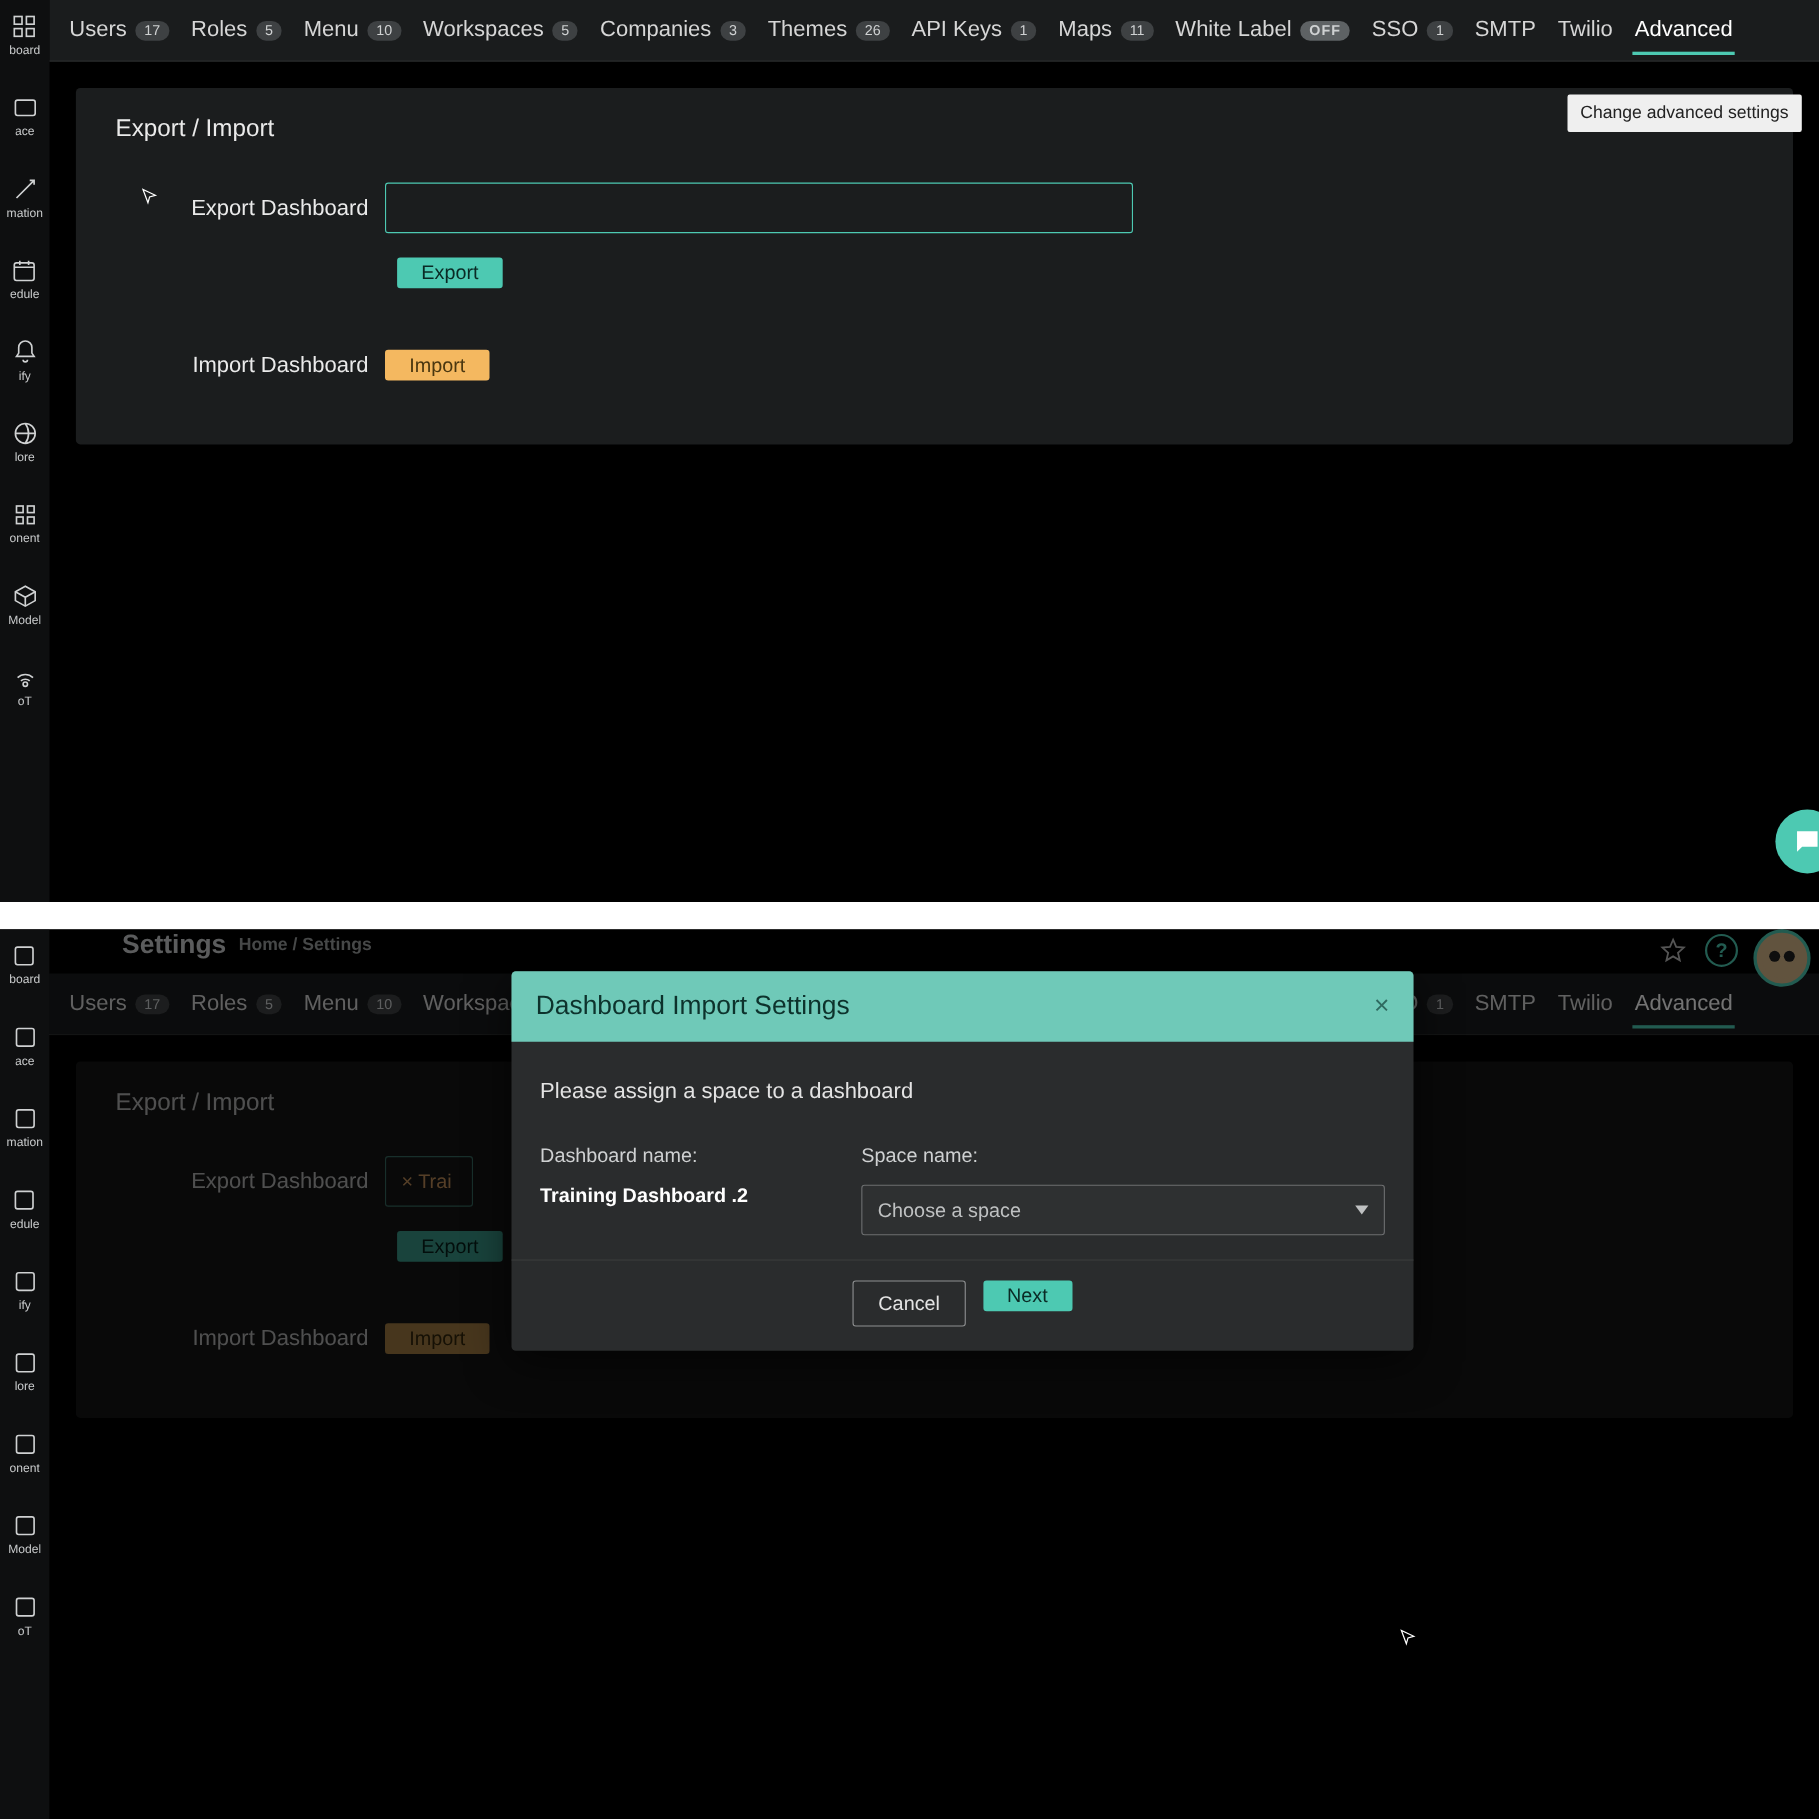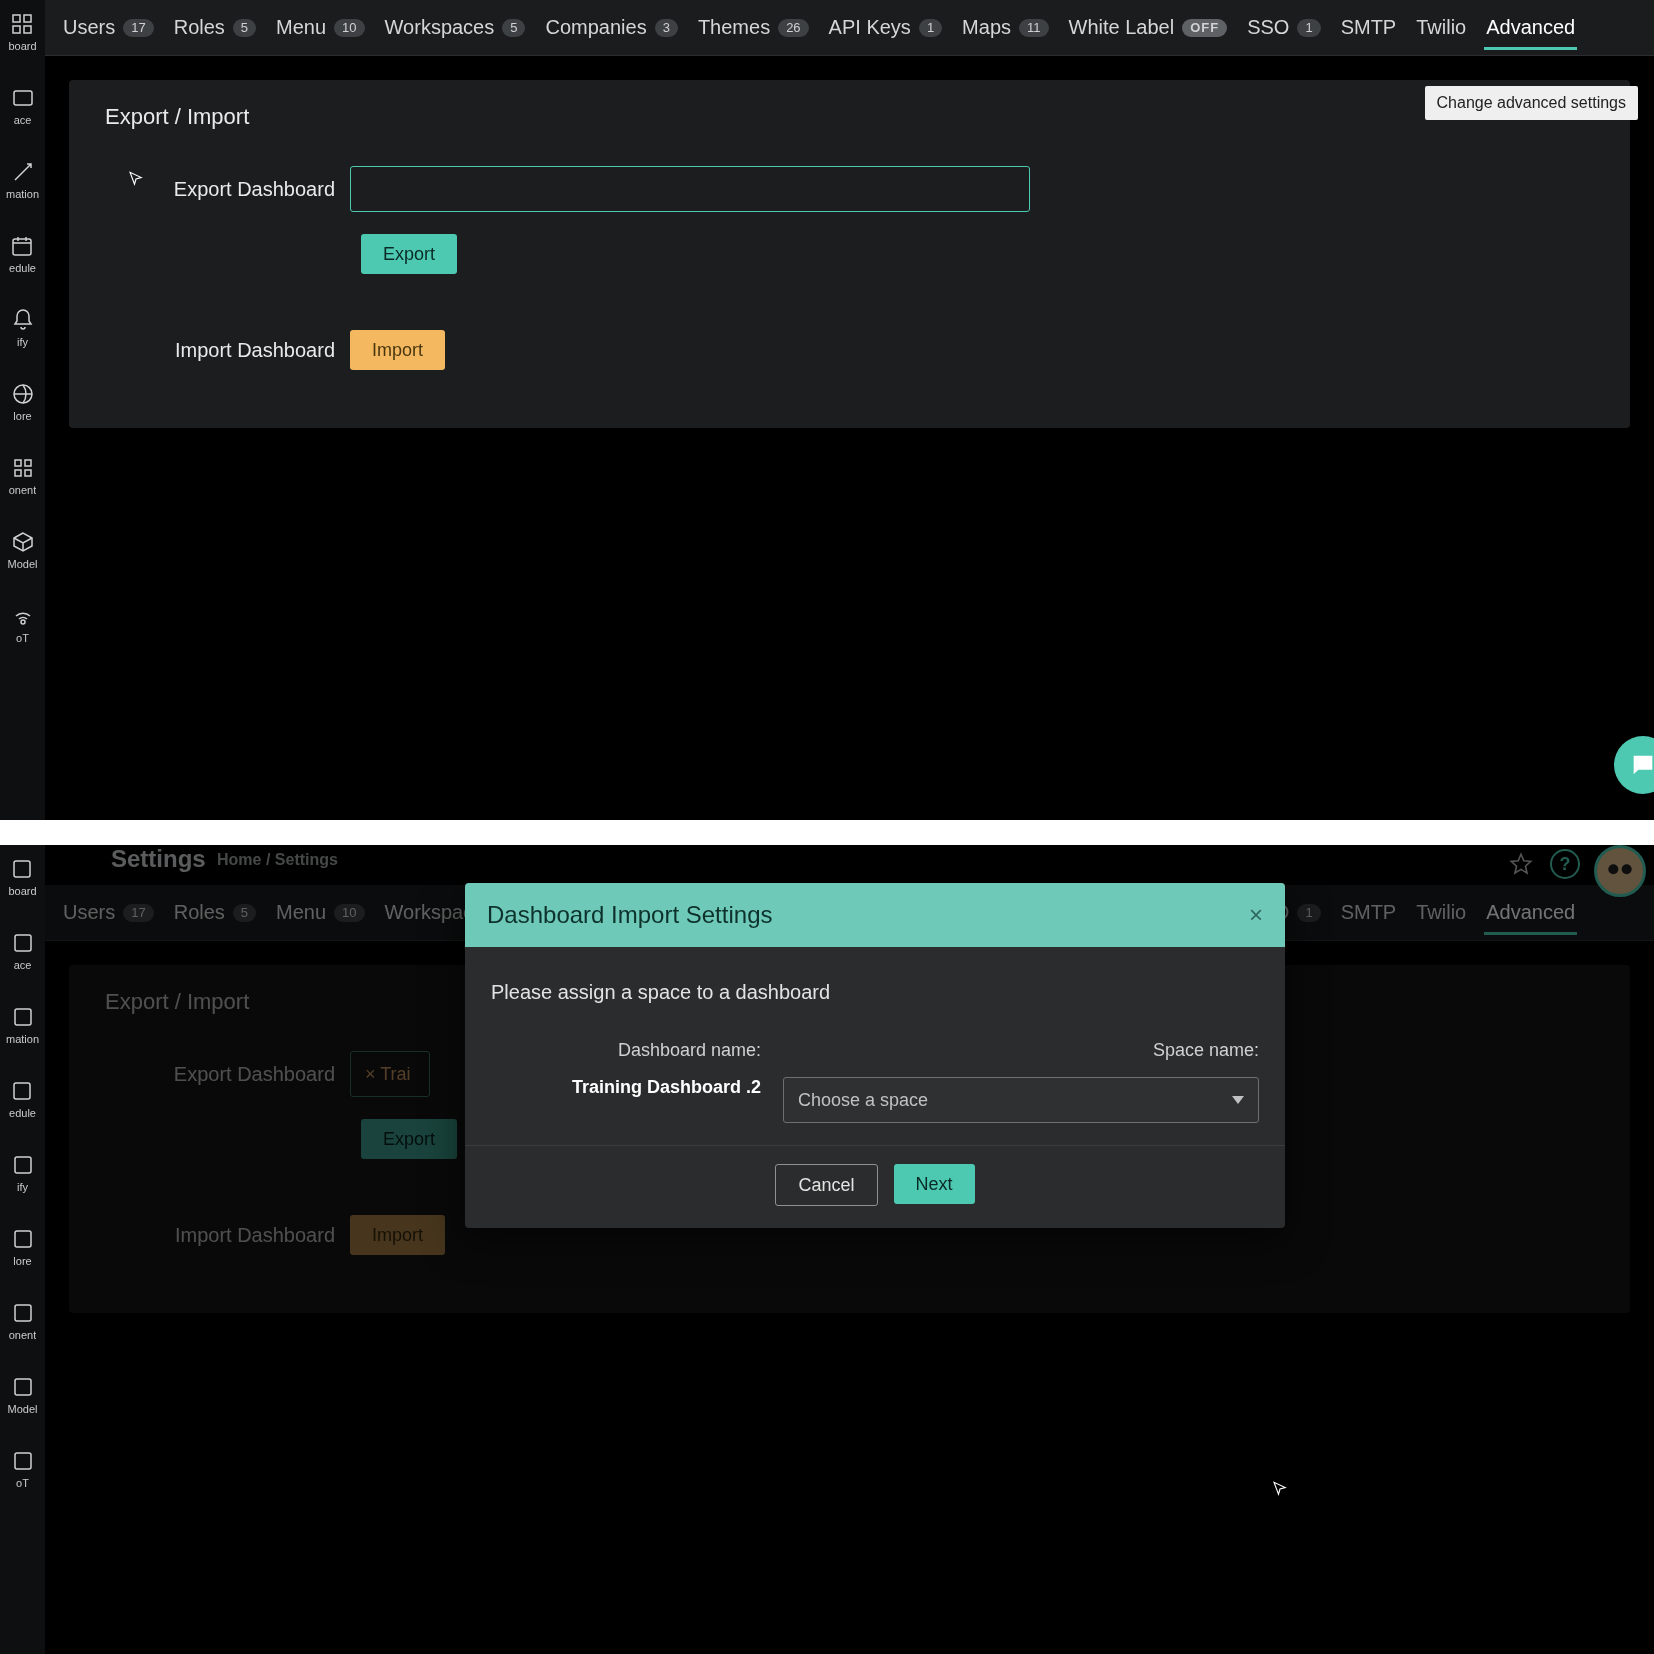--- a/index.html
+++ b/index.html
@@ -32,21 +32,21 @@
   .tab{display:flex;align-items:center;gap:8px;font-size:20px;color:var(--text);padding:10px 2px;cursor:pointer;position:relative;}
   .tab .badge{background:#3e4143;color:#cfd1d2;font-size:13px;border-radius:9px;padding:1px 8px;line-height:16px;}
   .tab .badge.off{background:#5e6264;font-weight:bold;letter-spacing:1px;}
   .tab.active{color:#fff;text-align:center;}
   .tab.active::after{content:"";position:absolute;left:0;right:0;bottom:-1px;height:3px;background:var(--teal);}
   .panel{margin:24px 24px;background:#1b1d1e;border-radius:4px;padding:24px 36px 36px;}
   .panel h3{margin:0 0 36px 0;font-size:22px;font-weight:500;color:#eaeaea;}
   .row{display:flex;align-items:center;gap:15px;margin-bottom:22px;}
   .row>label{width:230px;text-align:right;font-size:20px;color:#eaeaea;}
   .text-input{height:46px;background:transparent;border:1px solid var(--teal);border-radius:3px;padding:0 14px;color:#fdba74;font-size:18px;width:680px;}
-  .btn{height:40px;padding:0 22px;border:none;border-radius:3px;font-size:18px;cursor:pointer;}
+  .btn{height:28px;padding:0 22px;border:none;border-radius:3px;font-size:18px;cursor:pointer;}
   .btn-teal{background:var(--teal);color:#0a2a25;}
   .btn-orange{background:var(--orange);color:#4a3710;}
   .btn-row{margin-left:256px;}
   .tooltip{position:absolute;right:16px;top:86px;background:var(--tooltip);color:#222;font-size:16px;padding:8px 12px;border-radius:2px;white-space:nowrap;}
   .chat-bubble{position:absolute;right:-18px;bottom:26px;width:58px;height:58px;background:var(--teal);border-radius:50%;display:flex;align-items:center;justify-content:center;}
   .chat-bubble svg{width:28px;height:28px;fill:#fff;}
   .cursor{position:absolute;font-size:20px;color:#fff;pointer-events:none;}
   .cursor svg{width:18px;height:18px;fill:none;stroke:#fff;stroke-width:1.5;}
   
   .page-title{position:absolute;left:66px;top:0;font-size:24px;font-weight:600;color:#cbcdce;}
@@ -54,21 +54,21 @@
   .star-ic{position:absolute;right:120px;top:6px;}
   .star-ic svg{width:26px;height:26px;stroke:#bcbcbc;fill:none;stroke-width:1.5;}
   .help-ic{position:absolute;right:74px;top:4px;width:30px;height:30px;border:2px solid var(--teal);border-radius:50%;display:flex;align-items:center;justify-content:center;color:var(--teal);font-size:18px;font-weight:bold;}
   .avatar{position:absolute;right:8px;top:0px;width:52px;height:52px;border-radius:50%;background:#d8b88a;border:3px solid var(--teal);overflow:hidden;display:flex;align-items:center;justify-content:center;}
   .overlay{position:absolute;inset:0;background:rgba(0,0,0,.55);}
   .modal{position:absolute;left:420px;top:38px;width:820px;background:#2a2c2d;border-radius:4px;box-shadow:0 10px 40px rgba(0,0,0,.6);}
   .modal-hd{background:#6fc9b8;color:#0d322c;font-size:24px;font-weight:500;padding:18px 22px;display:flex;align-items:center;justify-content:space-between;border-radius:4px 4px 0 0;}
   .modal-hd .close{font-size:24px;color:#2f6a60;cursor:pointer;}
   .modal-bd{padding:34px 26px 22px;color:#e3e3e3;}
   .modal-bd .intro{font-size:20px;margin-bottom:36px;}
-  .m-grid{display:grid;grid-template-columns:270px 1fr;gap:22px;align-items:start;text-align:right;}
+  .m-grid{display:grid;grid-template-columns:270px 1fr;gap:22px;align-items:start;}
   .m-label{font-size:18px;color:#cfd1d2;margin-bottom:16px;}
   .m-val{font-size:18px;font-weight:600;color:#fff;}
   .m-select{position:relative;height:46px;border:1px solid #6d6f70;border-radius:3px;display:flex;align-items:center;padding:0 14px;font-size:18px;color:#bfc1c2;background:#2e3031;cursor:pointer;}
   .m-select::after{content:"";position:absolute;right:14px;top:18px;border-left:6px solid transparent;border-right:6px solid transparent;border-top:8px solid #bfc1c2;}
   .modal-ft{display:flex;justify-content:center;gap:16px;padding:18px 22px 22px;border-top:1px solid #3a3c3d;}
   .btn-outline{height:42px;padding:0 22px;background:transparent;border:1px solid #8e9091;color:#e4e4e4;border-radius:3px;font-size:18px;cursor:pointer;}
   
   .root .frame, .divider-strip{transform-origin:top left;}
   
 </style>

